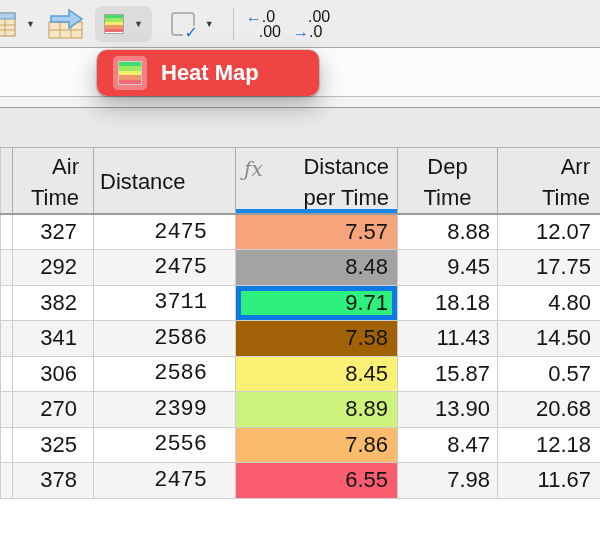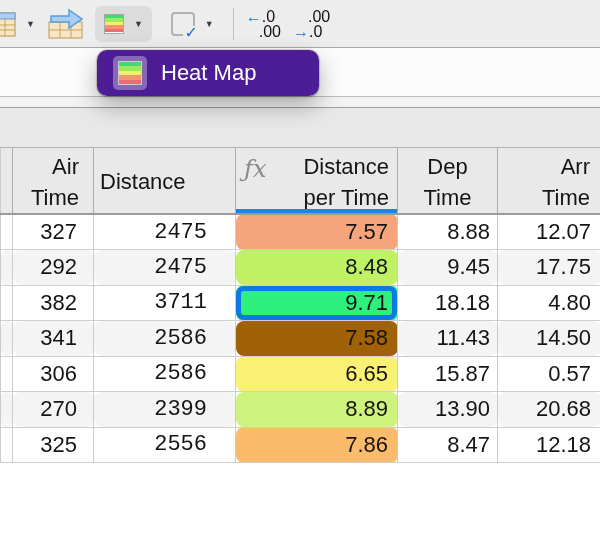--- a/index.html
+++ b/index.html
@@ -64,28 +64,27 @@
   }
   thead th .hl{display:block;}
   th.h-air{text-align:right;padding-right:14px;margin-top:46px;}
   th.h-dist{text-align:left;padding-left:6px;}
   th.h-dpt{text-align:right;padding-right:8px;}
   th.h-dep{}
   th.h-arr{text-align:right;padding-right:10px;}
   .fx{
     position:absolute;left:8px;top:6px;
     font-family:"DejaVu Serif","Liberation Serif",serif;
-    font-style:italic;color:#8a8a8a;font-size:24px;
+    font-style:italic;color:#8a8a8a;font-size:20px;
   }
   .col-underline{position:absolute;left:0;right:0;bottom:0;height:4px;}
   tbody td{
     border-right:1px solid #CBCBCB;border-bottom:1px solid #CFCFCF;
     height:35.5px;padding:0 9px 0 0;text-align:right;white-space:nowrap;
     box-sizing:border-box;
-    border-radius:8px;
   }
   tbody tr:nth-child(even) td{background:#F4F4F4;}
   td.c-sliver{padding:0;}
   td.c-air{padding-right:16px;}
   td.c-dist{padding-right:28px;font-family:Liberation Mono, monospace;}
   td.c-dpt{padding-right:9px;position:relative;}
   td.c-dep{padding-right:7px;}
   td.c-arr{padding-right:9px;}
   table.data, table.data th:first-child, table.data td:first-child{border-left:1px solid #CBCBCB;}
   
@@ -204,21 +203,21 @@
     <td class="c-air">327</td>
     <td class="c-dist">2475</td>
     <td class="c-dpt" style="background: rgb(246, 164, 124);">7.57</td>
     <td class="c-dep">8.88</td>
     <td class="c-arr">12.07</td>
   </tr>
       <tr>
     <td class="c-sliver"></td>
     <td class="c-air">292</td>
     <td class="c-dist">2475</td>
-    <td class="c-dpt" style="background: #bef264;">8.48</td>
+    <td class="c-dpt" style="background: #a3a3a3;">8.48</td>
     <td class="c-dep">9.45</td>
     <td class="c-arr">17.75</td>
   </tr>
       <tr>
     <td class="c-sliver"></td>
     <td class="c-air">382</td>
     <td class="c-dist">3711</td>
     <td class="c-dpt" style="background: rgb(46, 240, 125); box-shadow: rgb(12, 121, 228) 0px 0px 0px 5px inset;">9.71</td>
     <td class="c-dep">18.18</td>
     <td class="c-arr">4.80</td>
@@ -228,45 +227,53 @@
     <td class="c-air">341</td>
     <td class="c-dist">2586</td>
     <td class="c-dpt" style="background: #a16207;">7.58</td>
     <td class="c-dep">11.43</td>
     <td class="c-arr">14.50</td>
   </tr>
       <tr>
     <td class="c-sliver"></td>
     <td class="c-air">306</td>
     <td class="c-dist">2586</td>
-    <td class="c-dpt" style="background: rgb(250, 240, 115);">6.65</td>
+    <td class="c-dpt" style="background: rgb(250, 240, 115);">8.45</td>
     <td class="c-dep">15.87</td>
     <td class="c-arr">0.57</td>
   </tr>
       <tr>
     <td class="c-sliver"></td>
     <td class="c-air">270</td>
     <td class="c-dist">2399</td>
     <td class="c-dpt" style="background: rgb(205, 243, 125);">8.89</td>
     <td class="c-dep">13.90</td>
     <td class="c-arr">20.68</td>
   </tr>
       <tr>
     <td class="c-sliver"></td>
     <td class="c-air">325</td>
     <td class="c-dist">2556</td>
     <td class="c-dpt" style="background: rgb(250, 187, 109);">7.86</td>
     <td class="c-dep">8.47</td>
     <td class="c-arr">12.18</td>
   </tr>
+      <tr>
+    <td class="c-sliver"></td>
+    <td class="c-air">378</td>
+    <td class="c-dist">2475</td>
+    <td class="c-dpt" style="background: rgb(249, 93, 110);">6.55</td>
+    <td class="c-dep">7.98</td>
+    <td class="c-arr">11.67</td>
+  </tr>
     </tbody>
 </table>
 
 <div class="menu">
-  <div class="menu-item selected" style="background: #4c1d95;">
+  <div class="menu-item selected" style="background: #ef4444; font-weight: bold;">
     <span class="mi-icon">
       <span class="hm-stripes">
           <div class="stripe" style="background: rgb(63, 219, 108);"></div>
           <div class="stripe" style="background: rgb(159, 233, 95);"></div>
           <div class="stripe" style="background: rgb(242, 239, 107);"></div>
           <div class="stripe" style="background: rgb(242, 148, 110);"></div>
           <div class="stripe" style="background: rgb(239, 106, 116);"></div>
         </span>
     </span>
     <span class="mi-label">Heat Map</span>

